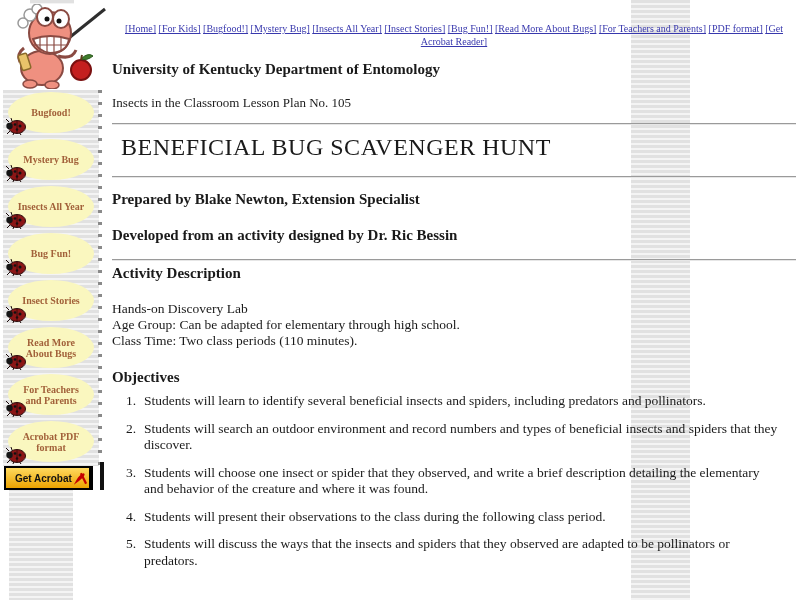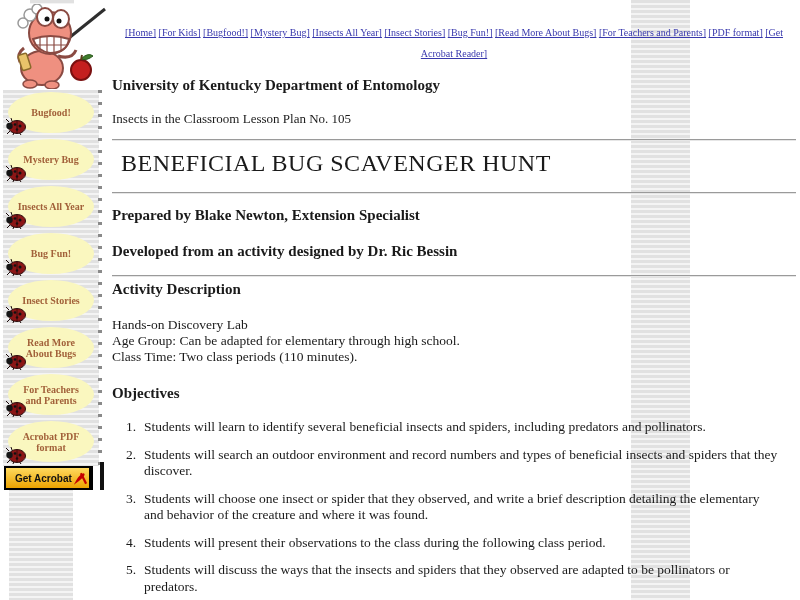--- a/index.html
+++ b/index.html
@@ -22,33 +22,33 @@
   #perf{position:absolute;left:98px;top:90px;width:4px;height:376px;z-index:1;
         background:repeating-linear-gradient(to bottom,#8a8a8a 0 3px,transparent 3px 12px);}
   
   #getAcrobat{position:absolute;left:4px;top:466px;width:72px;height:20px;z-index:2;cursor:pointer;
         border:2px solid #000;border-right-width:4px;background:linear-gradient(to bottom,#ffd95e,#eca301);
         display:flex;align-items:center;justify-content:space-between;padding:0 2px 0 9px;text-decoration:none;}
   #getAcrobat .gal{font-family:"Liberation Sans","DejaVu Sans",sans-serif;font-weight:bold;font-size:10px;color:#111;white-space:nowrap;}
   #acrobatTick{position:absolute;left:100px;top:462px;width:4px;height:28px;background:#111;z-index:1;}
   
   #content{position:absolute;left:112px;top:0;width:684px;z-index:1;}
-  #topnav{padding-top:22px;font-size:10px;line-height:21px;text-align:center;}
+  #topnav{padding-top:22px;font-size:10px;line-height:13px;text-align:center;}
   #topnav a{color:#3838ad;text-decoration:underline;white-space:normal;}
   .org{margin-top:13px;font-size:15px;font-weight:bold;text-align:left;}
   .lesson{margin-top:17px;font-size:13px;}
   hr{margin:12px 0 0 0;border:0;border-top:1px solid #9a9a9a;border-bottom:1px solid #e6e6e6;height:0;}
   hr.hr2{margin-top:15px;} hr.hr3{margin-top:15px;}
   h1{margin:8px 0 0 9px;font-size:24px;line-height:28px;font-weight:normal;letter-spacing:0.5px;}
   .byline{margin:13px 0 0 0;font-size:15px;font-weight:bold;}
   .byline2{margin-top:19px;}
   .h3{margin-top:4px;font-size:15px;font-weight:bold;}
   .h3obj{margin-top:20px;}
   .desc{margin-top:19px;font-size:13.5px;line-height:16px;}
-  .olist{margin-top:17px;}
+  .olist{margin-top:7px;}
   .oitem{margin-bottom:11px;font-size:13.5px;line-height:16.5px;}
   .onum{display:inline-block;width:24px;text-align:right;vertical-align:top;}
   .otext{display:inline-block;width:638px;margin-left:8px;vertical-align:top;}
 </style>
 </head>
 <body>
 
 <div id="page">
 
   <div id="rightStripe" class="stripes"></div>

